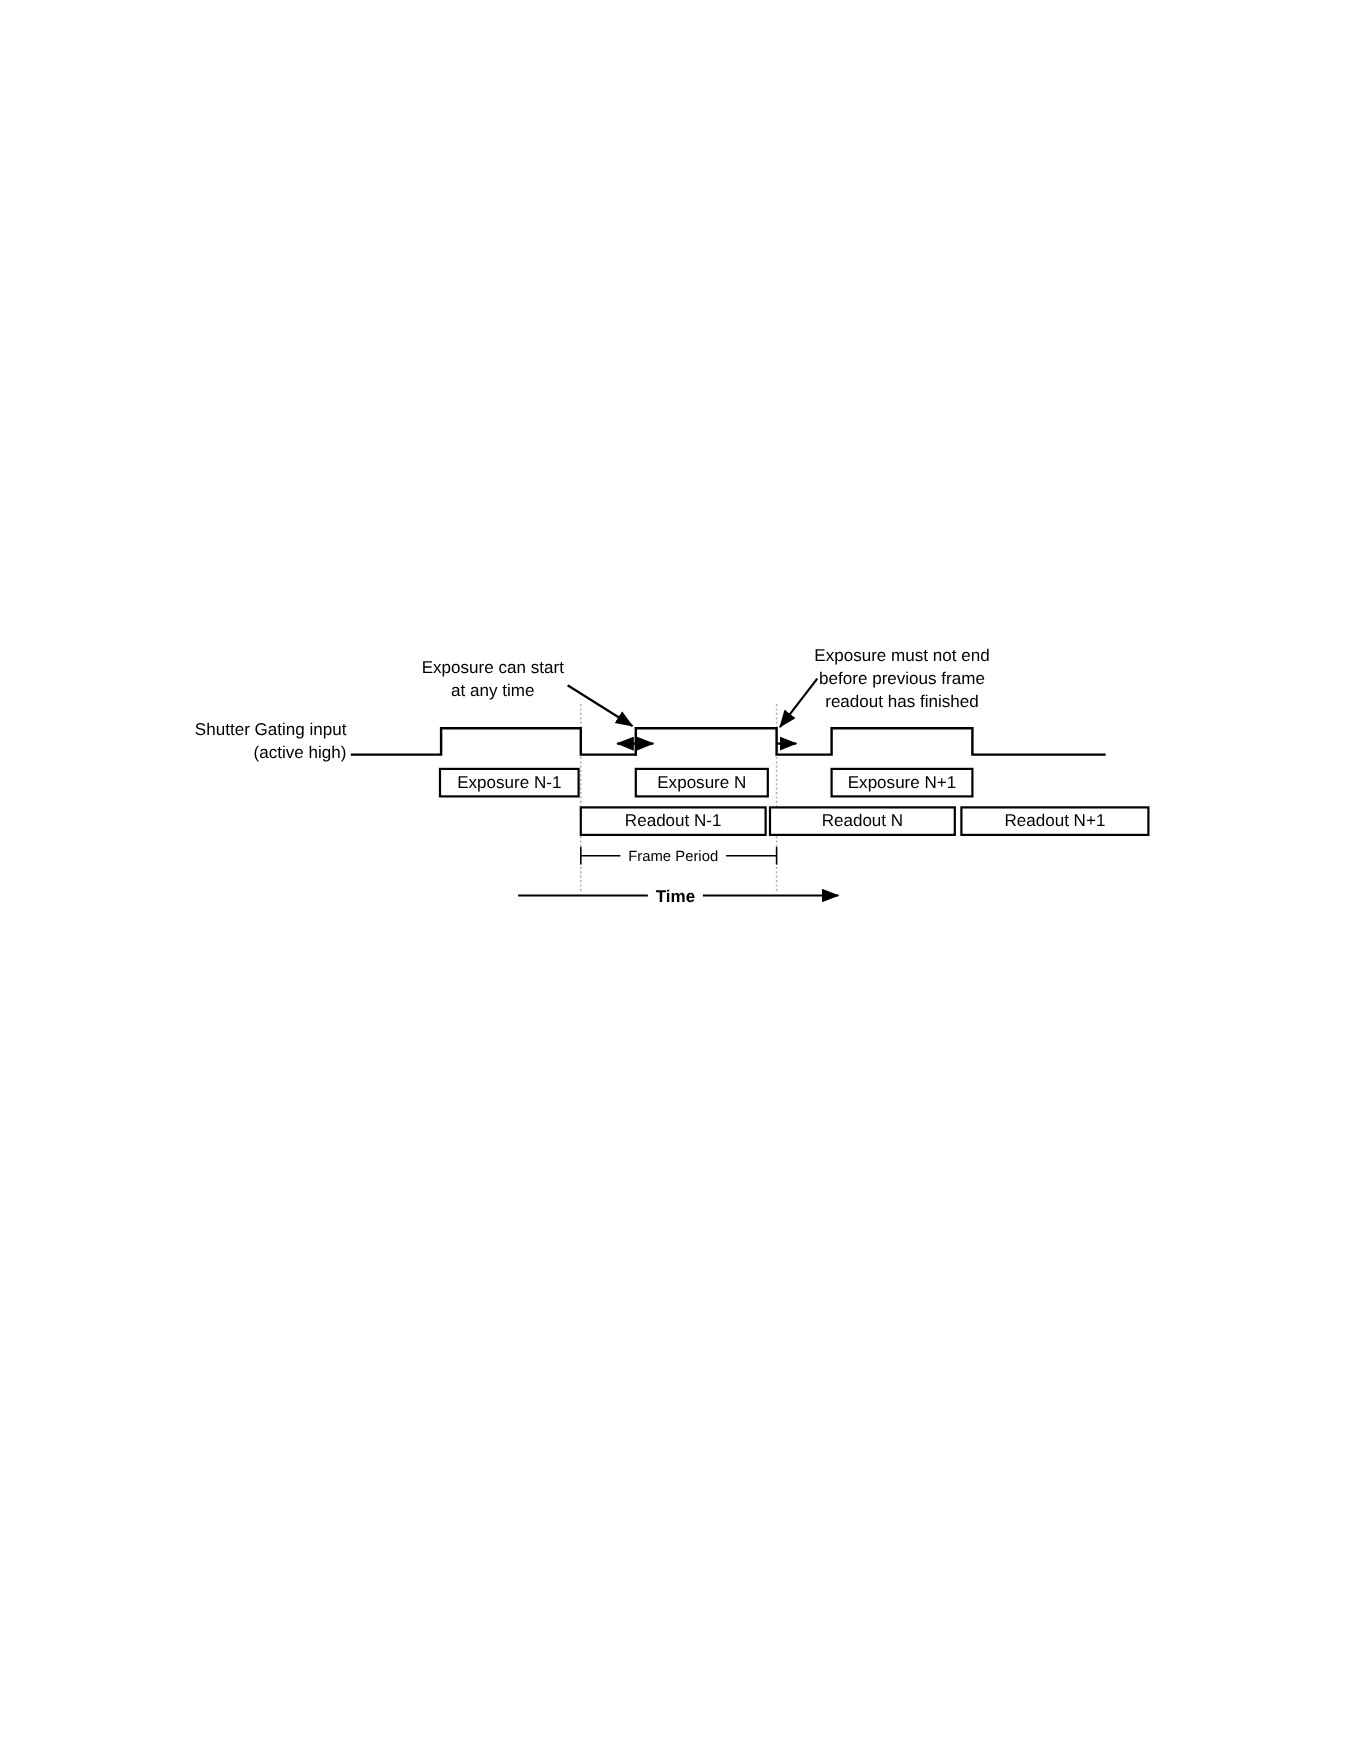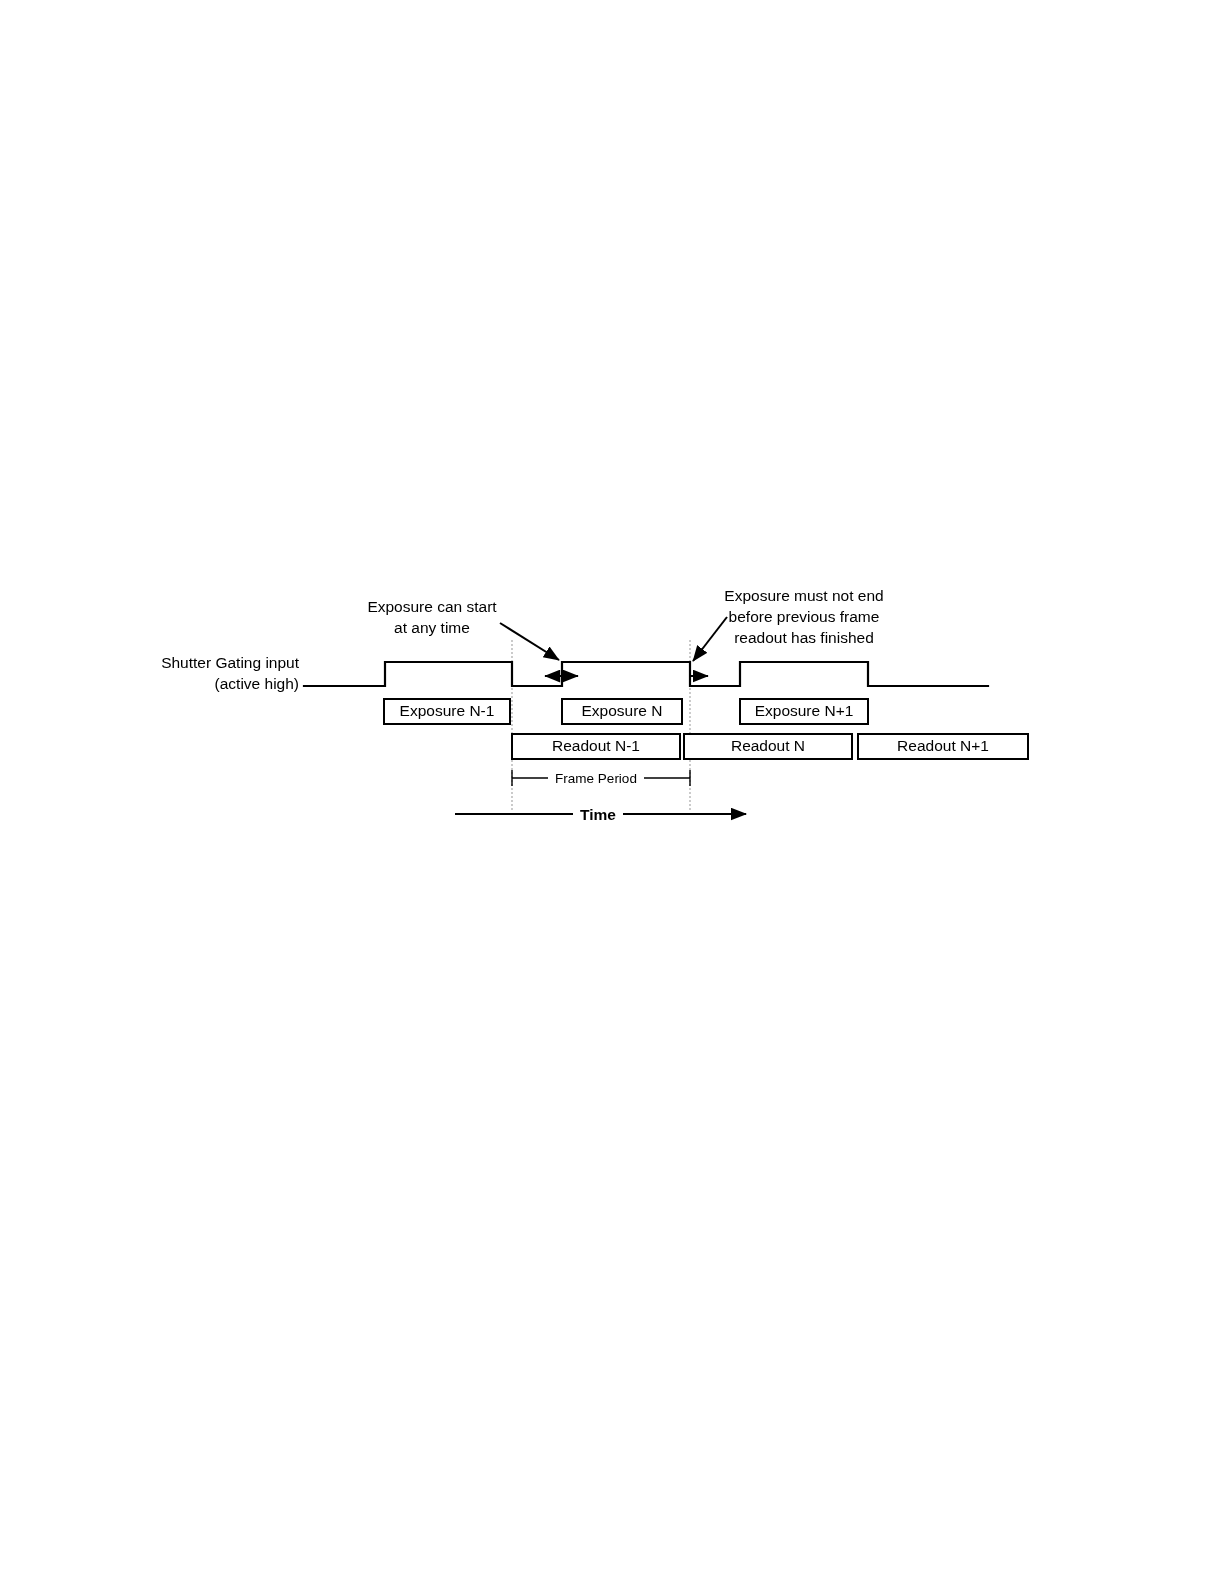--- a/index.html
+++ b/index.html
@@ -11,21 +11,21 @@
   body {
     width: 1224px;
     height: 1584px;
     position: relative;
     font-family: "Liberation Sans", sans-serif;
     color: #000000;
     overflow: hidden;
   }
   #diagram-root {
     position: absolute;
-    left: 0;
+    left: 16px;
     top: 0;
     width: 1040px;
     height: 1584px;
   }
   svg.diagram-canvas {
     position: absolute;
     left: 0;
     top: 0;
     width: 1224px;
     height: 1584px;

